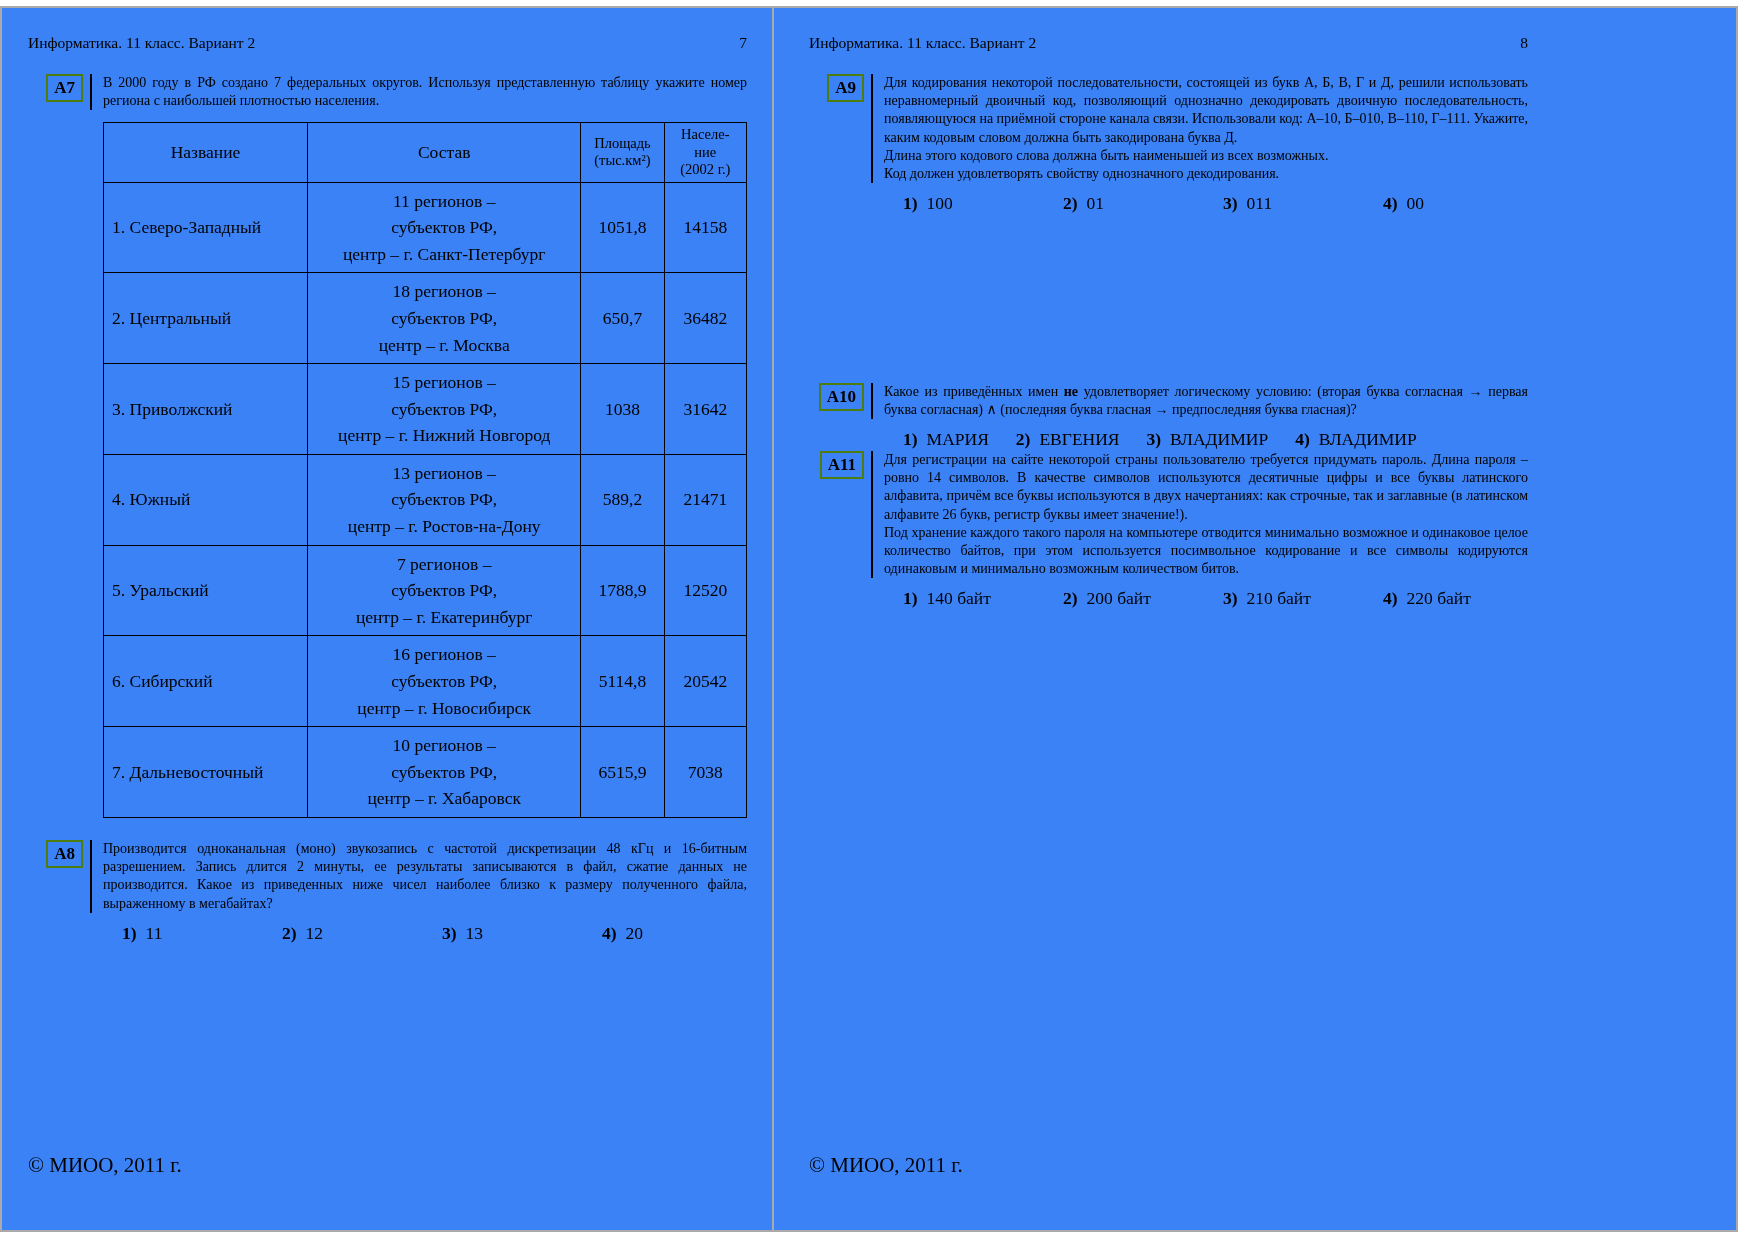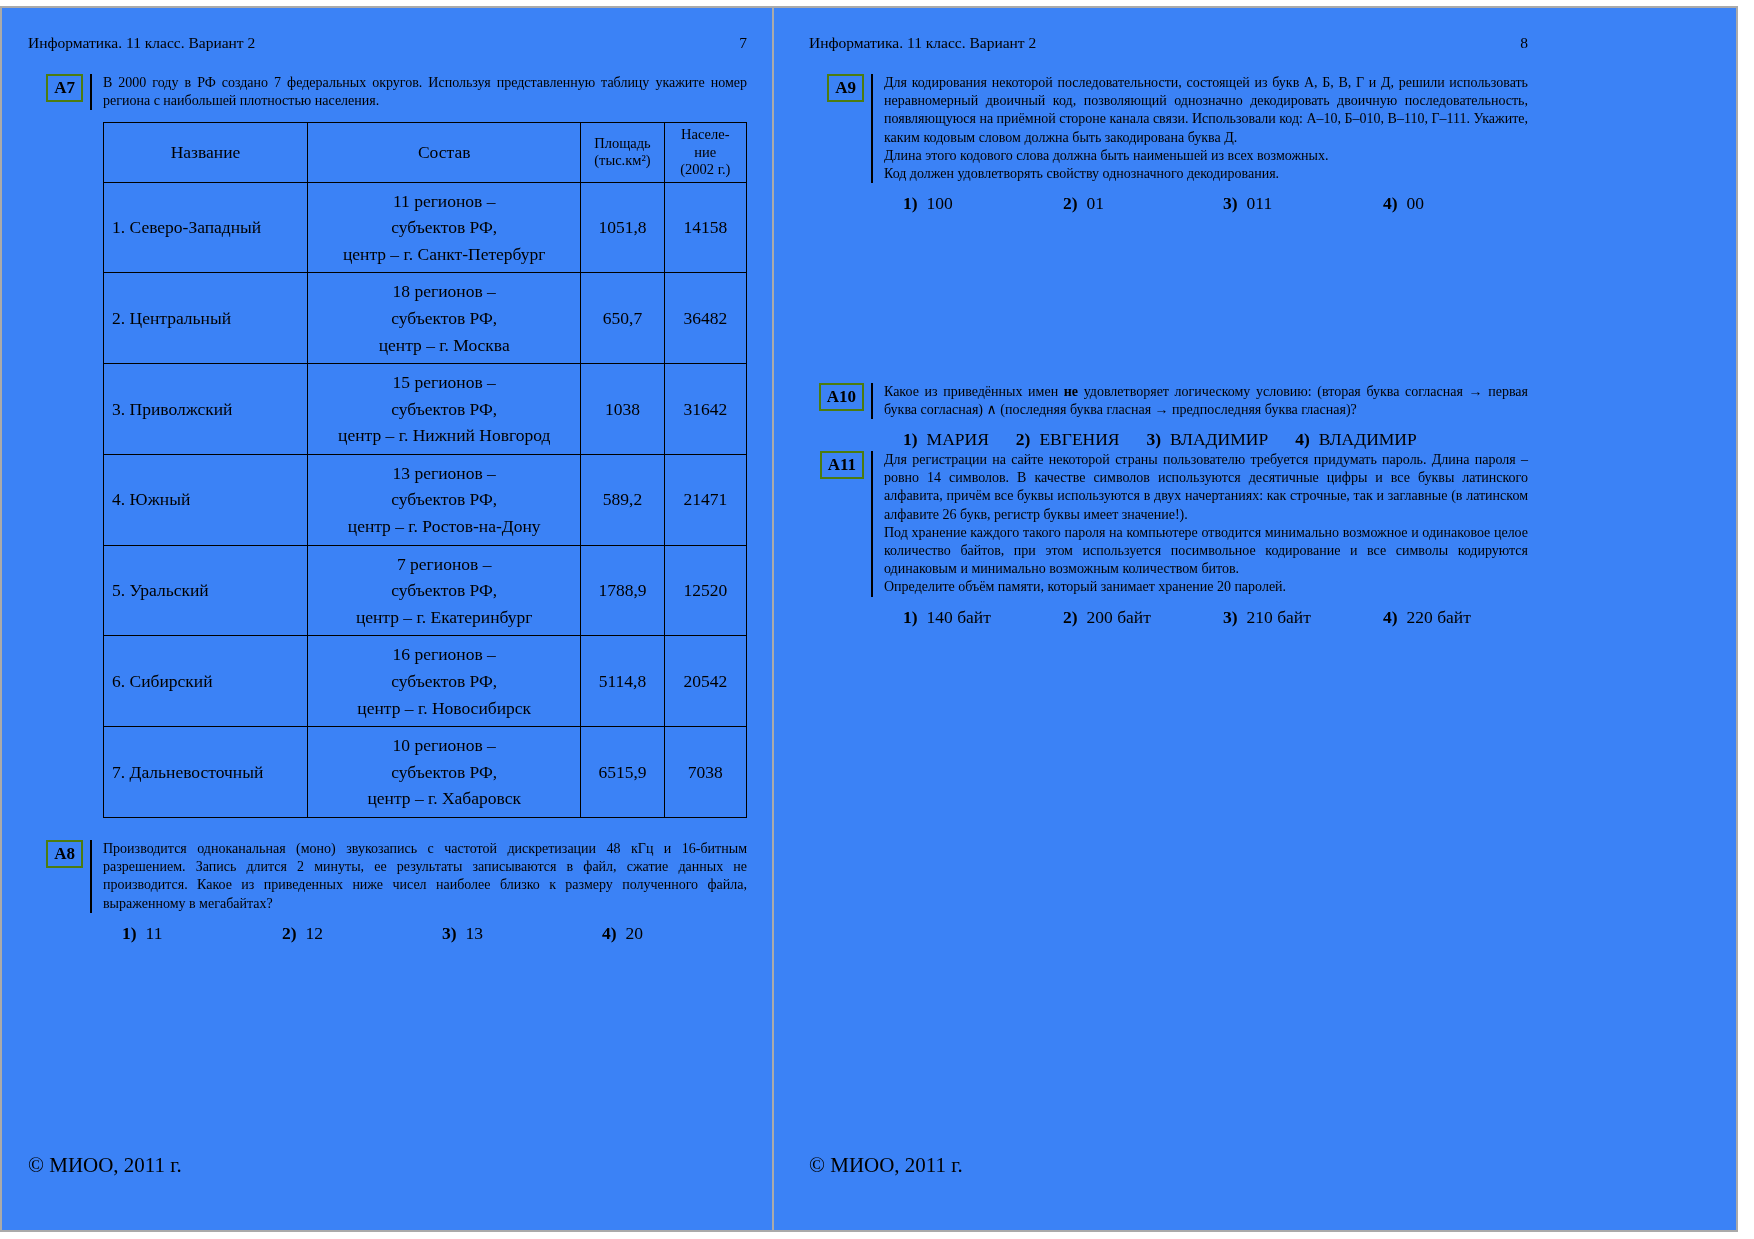--- a/index.html
+++ b/index.html
@@ -203,21 +203,20 @@
         </section>
 
         <section class="question q-a11">
           <div class="q-num-col">
             <div class="q-num-box">А11</div>
           </div>
           <div class="q-main">
             <div class="q-textblock">
               <p>Для регистрации на сайте некоторой страны пользователю требуется придумать пароль. Длина пароля – ровно 14 символов. В качестве символов используются десятичные цифры и все буквы латинского алфавита, причём все буквы используются в двух начертаниях: как строчные, так и заглавные (в латинском алфавите 26 букв, регистр буквы имеет значение!).</p>
               <p>Под хранение каждого такого пароля на компьютере отводится минимально возможное и одинаковое целое количество байтов, при этом используется посимвольное кодирование и все символы кодируются одинаковым и минимально возможным количеством битов.</p>
-              <p>Определите объём памяти, который занимает хранение 20 паролей.</p>
             </div>
             <div class="answers">
               <span class="opt"><span class="onum">1)</span><span>140 байт</span></span>
               <span class="opt"><span class="onum">2)</span><span>200 байт</span></span>
               <span class="opt"><span class="onum">3)</span><span>210 байт</span></span>
               <span class="opt"><span class="onum">4)</span><span>220 байт</span></span>
             </div>
           </div>
         </section>
 

